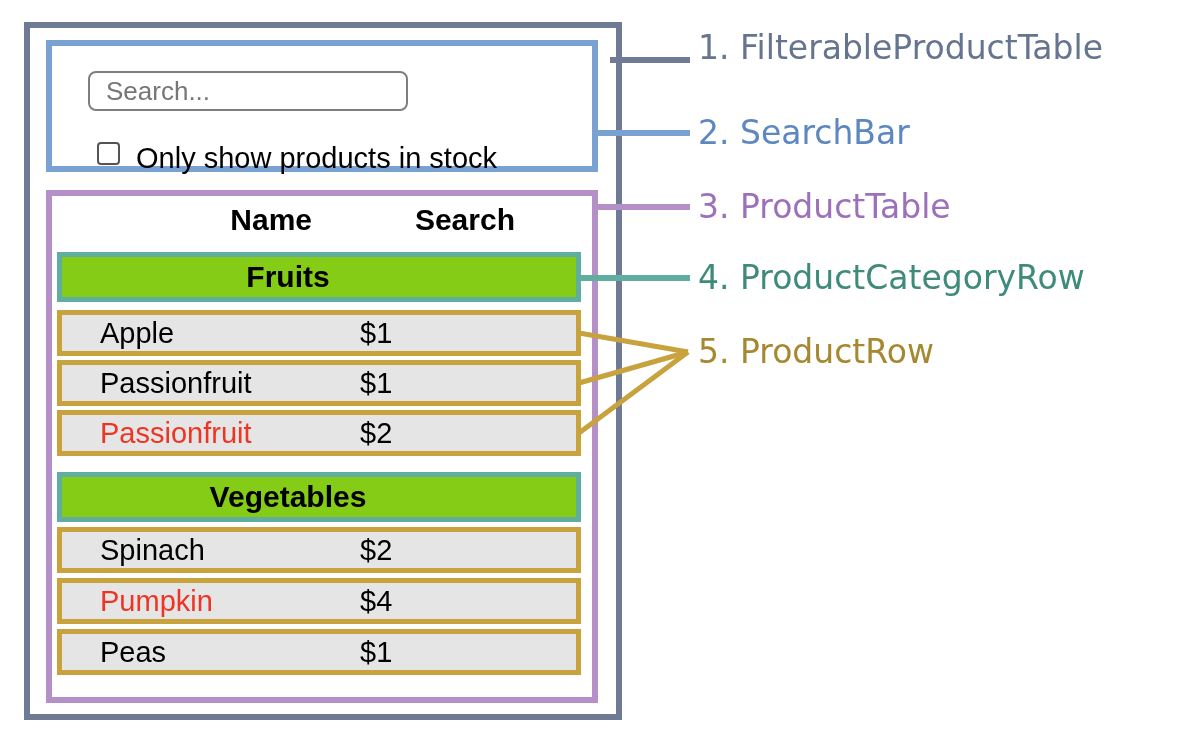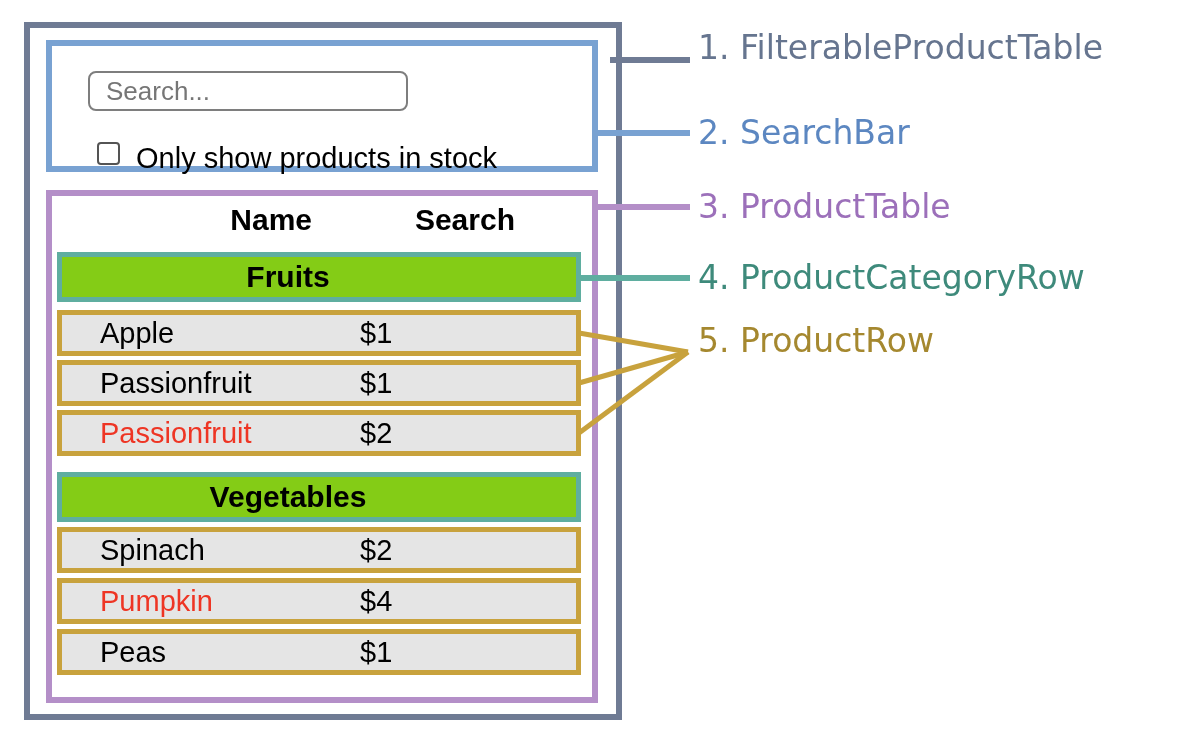--- a/index.html
+++ b/index.html
@@ -97,15 +97,15 @@
     <line x1="576" y1="278" x2="690" y2="278" stroke-width="6" style="stroke: rgb(95, 174, 160);"></line>
     <line x1="579" y1="333" x2="688" y2="352" stroke-width="5" style="stroke: rgb(200, 162, 61);"></line>
     <line x1="579" y1="383" x2="688" y2="352" stroke-width="5" style="stroke: rgb(200, 162, 61);"></line>
     <line x1="579" y1="433" x2="688" y2="352" stroke-width="5" style="stroke: rgb(200, 162, 61);"></line>
   </svg>
 
   <div class="lg" style="top: 26px; color: rgb(102, 117, 143);">1. FilterableProductTable</div>
   <div class="lg" style="top: 111px; color: rgb(92, 135, 193);">2. SearchBar</div>
   <div class="lg" style="top: 185px; color: rgb(156, 112, 186);">3. ProductTable</div>
   <div class="lg" style="top: 256px; color: rgb(62, 138, 123);">4. ProductCategoryRow</div>
-  <div class="lg" style="top: 319px; color: rgb(165, 136, 47);">5. ProductRow</div>
+  <div class="lg" style="top: 330px; color: rgb(165, 136, 47);">5. ProductRow</div>
 
 </div>
 
 </body></html>

